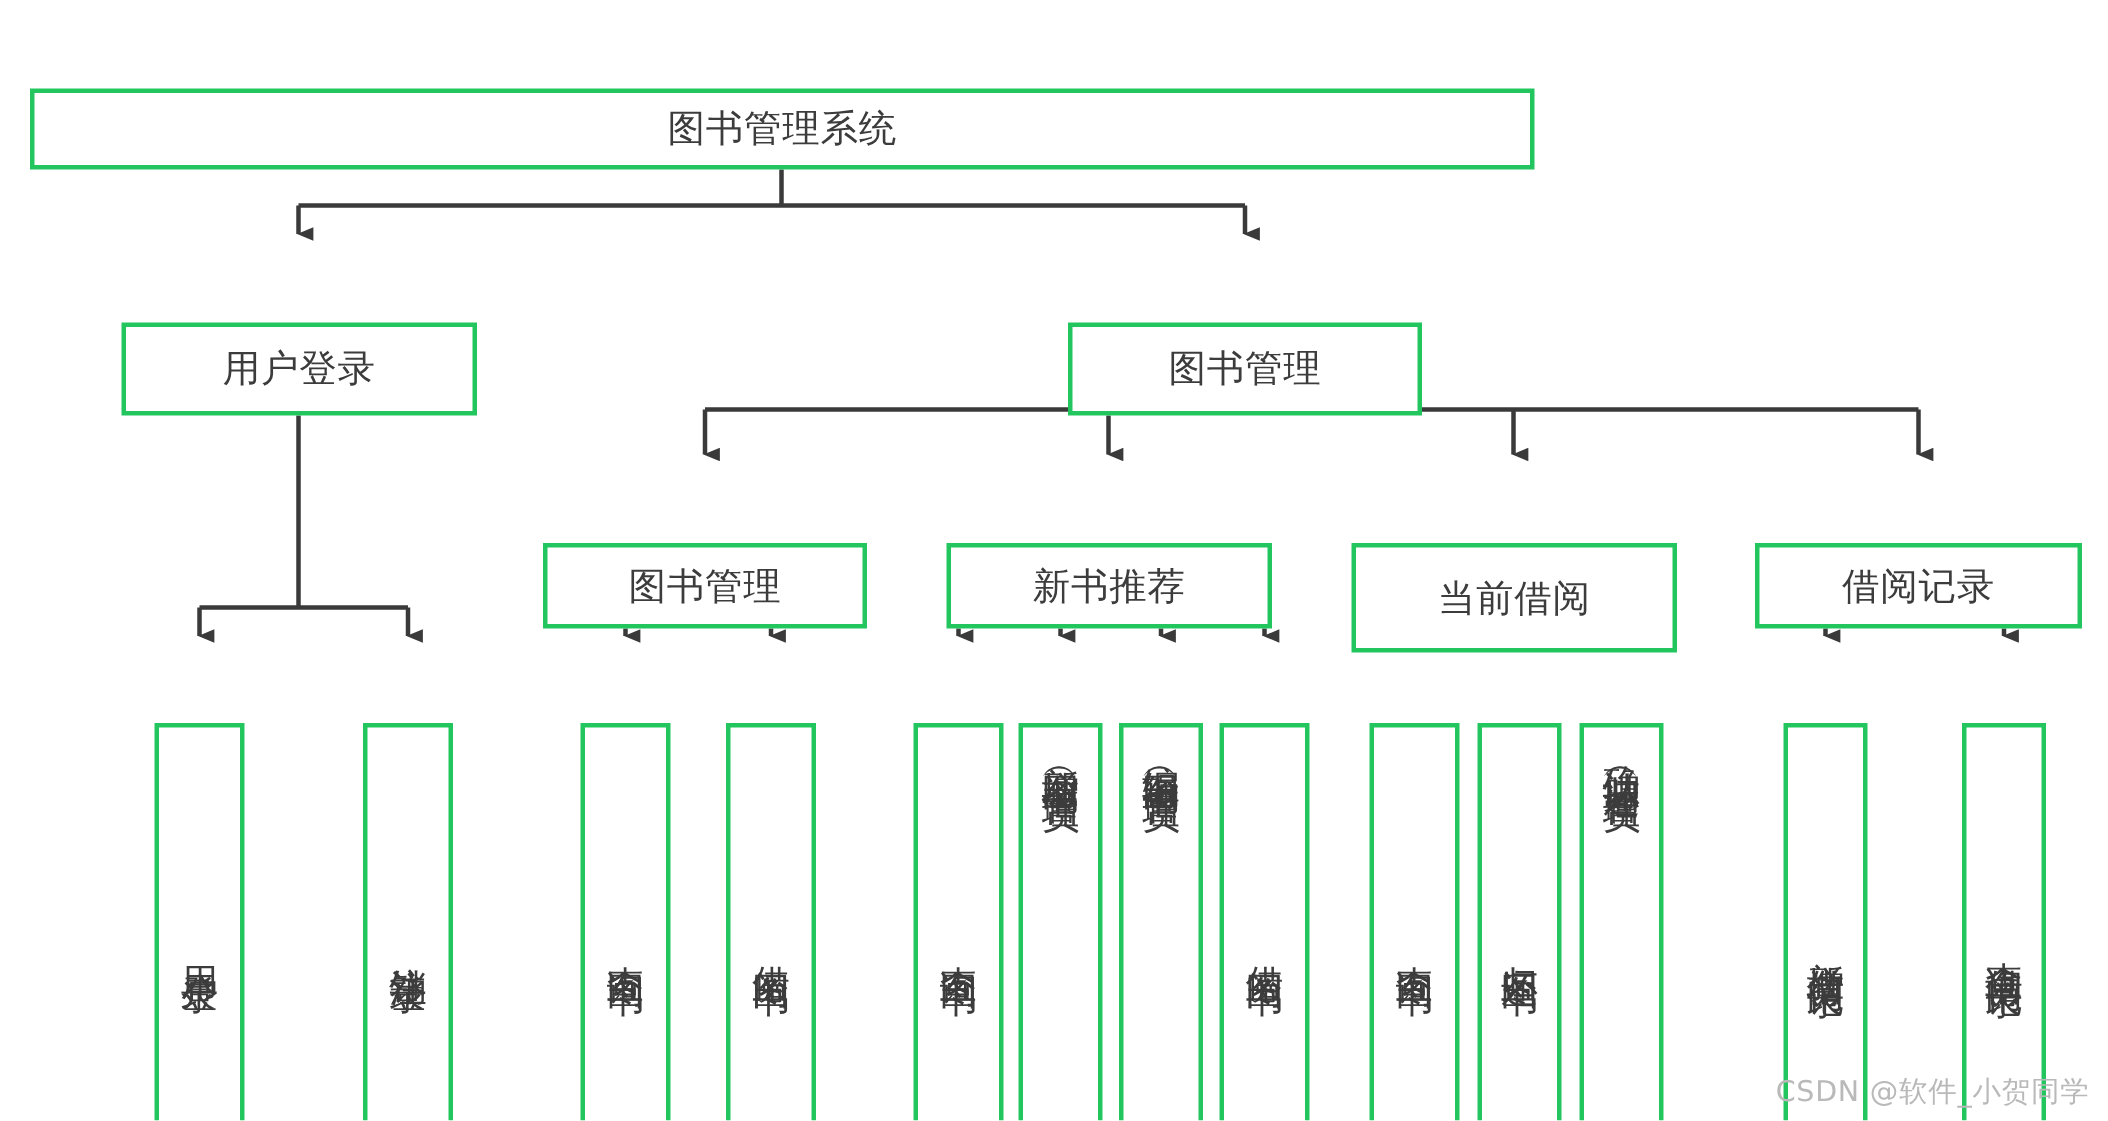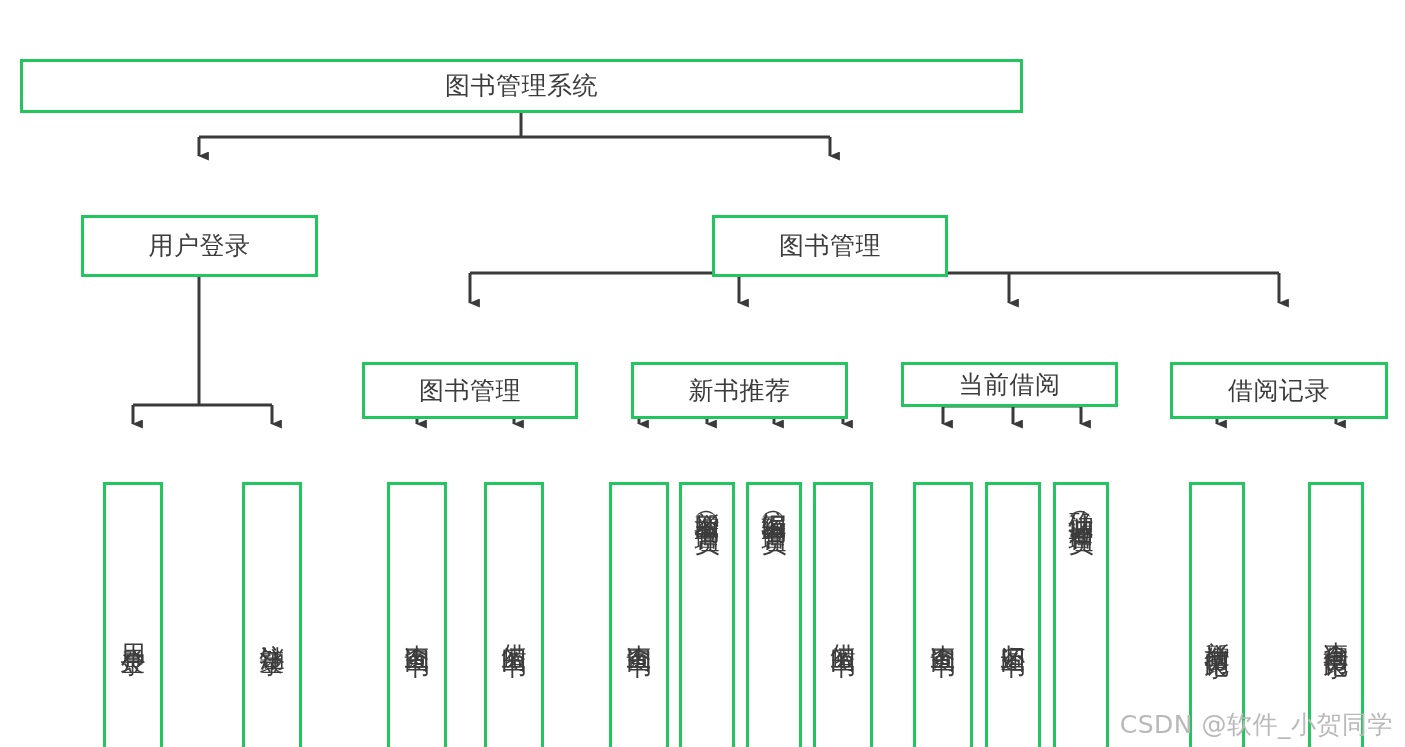--- a/index.html
+++ b/index.html
@@ -60,21 +60,21 @@
   }
   .node.vertical.pad-mid {
     align-items: center;
     padding-top: 0;
   }
   #watermark {
     position: absolute;
     right: 12px;
     bottom: 6px;
     color: #b9b9b9;
-    font-size: 25px;
+    font-size: 19px;
     letter-spacing: 0.5px;
     z-index: 3;
     white-space: nowrap;
   }
 </style>
 </head>
 <body>
 
 <div id="canvas">
 
@@ -138,21 +138,21 @@
   <div class="node" style="left:712px; top:170px; width:236px; height:62px;">
     <span class="label">图书管理</span>
   </div>
 
   <div class="node" style="left:362px; top:317px; width:216px; height:57px;">
     <span class="label">图书管理</span>
   </div>
   <div class="node" style="left:631px; top:317px; width:217px; height:57px;">
     <span class="label">新书推荐</span>
   </div>
-  <div class="node" style="left:901px; top:317px; width:217px; height:45px;">
+  <div class="node" style="left:901px; top:317px; width:217px; height:73px;">
     <span class="label">当前借阅</span>
   </div>
   <div class="node" style="left:1170px; top:317px; width:218px; height:57px;">
     <span class="label">借阅记录</span>
   </div>
 
   <div class="node vertical pad-mid" style="left:103px; top:437px; width:60px; height:296px;">
     <span class="label">用户登录</span>
   </div>
   <div class="node vertical pad-mid" style="left:242px; top:437px; width:60px; height:296px;">

